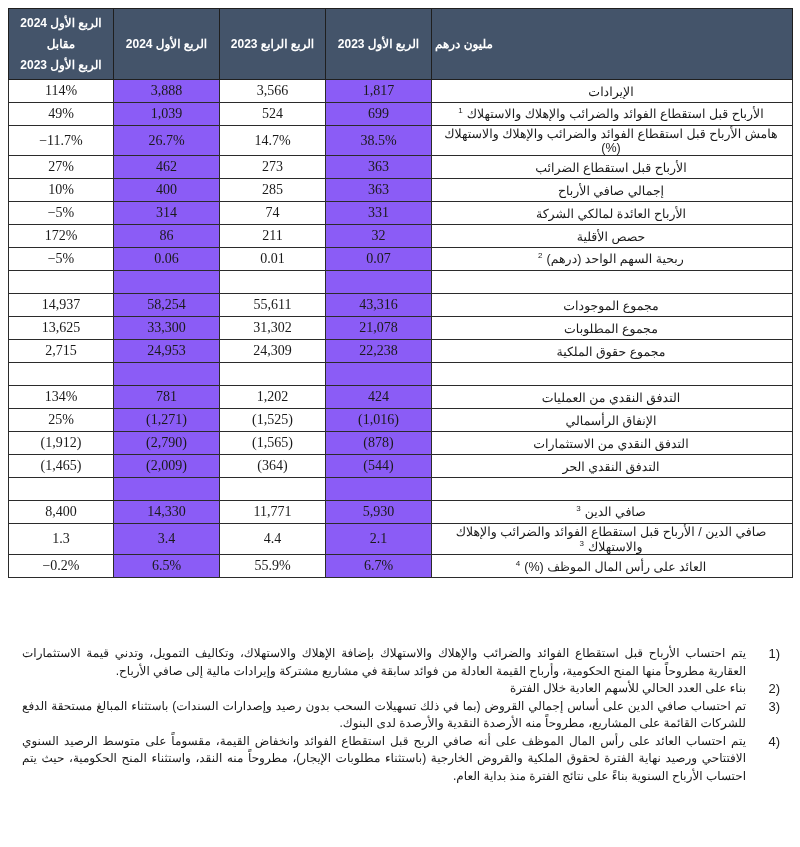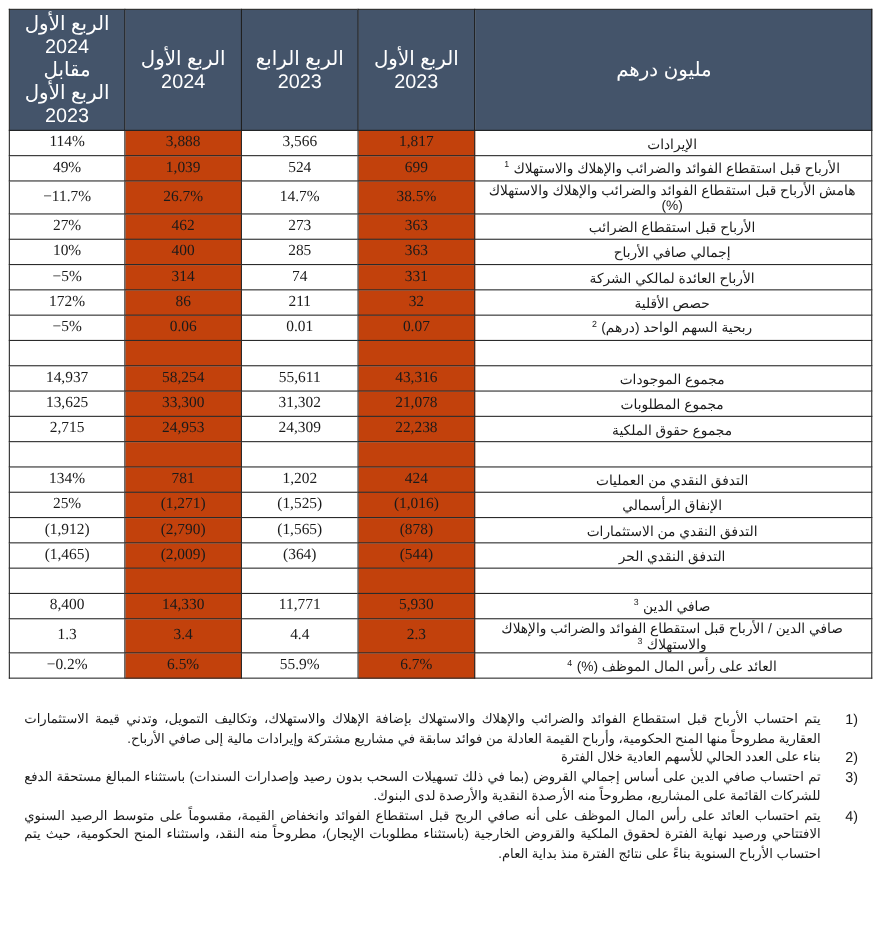--- a/index.html
+++ b/index.html
@@ -2,26 +2,26 @@
 <html><head>
 <meta charset="utf-8">
 <style>
   html, body { margin: 0; padding: 0; background: #ffffff; }
   body { width: 800px; height: 847px; position: relative; overflow: hidden; font-family: "Liberation Sans", sans-serif; color: #1a1a1a; }
   .table-wrap { position: absolute; left: 8px; top: 8px; width: 783px; }
   table { border-collapse: collapse; width: 783px; table-layout: fixed; direction: rtl; }
   col.c-label { width: 361px; }
   col.c-num { width: 106px; }
   col.c-chg { width: 105px; }
-  th { background: #44546a; color: #ffffff; font-weight: normal; font-size: 18px; border: 1px solid #1f1f1f; line-height: 21px; padding: 2px 3px; height: 66px; vertical-align: middle; }
-  th.label-head { text-align: center; padding-right: 20px; }
+  th { background: #44546a; color: #ffffff; font-weight: bold; font-size: 12px; border: 1px solid #1f1f1f; line-height: 21px; padding: 2px 3px; height: 66px; vertical-align: middle; }
+  th.label-head { text-align: left; padding-right: 20px; }
   td { border: 1px solid #2b2b2b; height: 22px; padding: 0 4px; font-size: 13px; vertical-align: middle; }
   td.label { text-align: center; font-size: 12.5px; padding-right: 6px; direction: rtl; }
   td.num { text-align: center; font-family: "Liberation Serif", serif; font-size: 14px; direction: ltr; }
-  td.shaded { background: #c2410c; }
+  td.shaded { background: #8b5cf6; }
   tr.spacer td { height: 22px; }
   sup { font-size: 8px; vertical-align: super; margin-right: 4px; }
   .notes { position: absolute; left: 22px; top: 645px; width: 758px; direction: rtl; font-size: 12px; line-height: 17.5px; }
   .note { display: flex; flex-direction: row; margin-bottom: 0; }
   .note-num { width: 34px; flex: 0 0 34px; text-align: right; font-size: 13px; direction: ltr; padding-right: 0; }
   .note-text { flex: 1; text-align: justify; }
 </style>
 </head>
 <body>
 
@@ -176,21 +176,21 @@
         </tr>
         <tr>
           <td class="label"><span>صافي الدين</span><sup>3</sup></td>
           <td class="num shaded">5,930</td>
           <td class="num">11,771</td>
           <td class="num shaded">14,330</td>
           <td class="num">8,400</td>
         </tr>
         <tr>
           <td class="label"><span>صافي الدين / الأرباح قبل استقطاع الفوائد والضرائب والإهلاك والاستهلاك</span><sup>3</sup></td>
-          <td class="num shaded">2.3</td>
+          <td class="num shaded">2.1</td>
           <td class="num">4.4</td>
           <td class="num shaded">3.4</td>
           <td class="num">1.3</td>
         </tr>
         <tr>
           <td class="label"><span>العائد على رأس المال الموظف (%)</span><sup>4</sup></td>
           <td class="num shaded">6.7%</td>
           <td class="num">55.9%</td>
           <td class="num shaded">6.5%</td>
           <td class="num">−0.2%</td>

